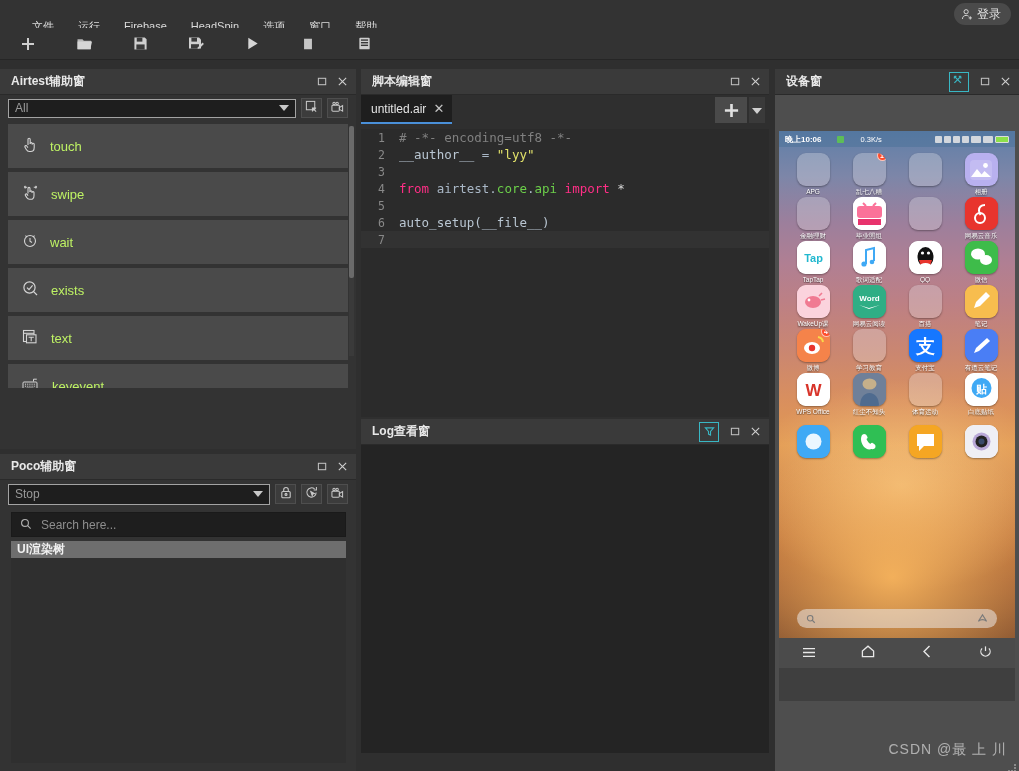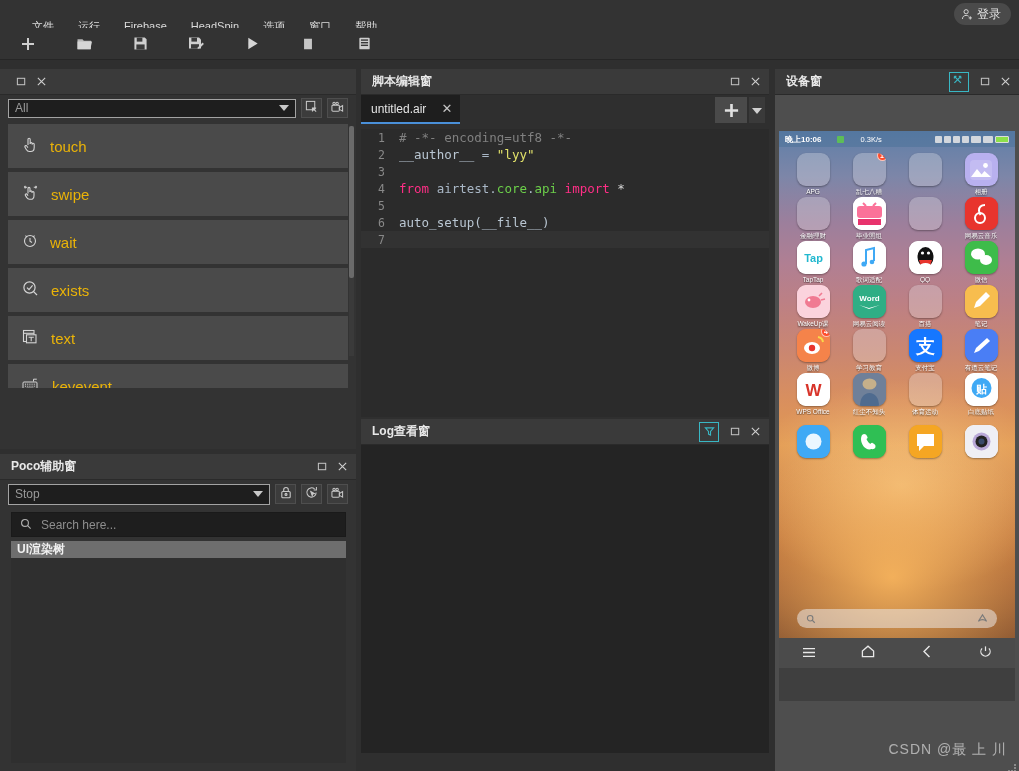--- a/index.html
+++ b/index.html
@@ -81,21 +81,21 @@
 
   .at-list {
     position: absolute; left: 8px; top: 55px; width: 340px; height: 264px;
     overflow: hidden;
   }
   .at-item {
     height: 44px; background: #4a4a4a; margin-bottom: 4px;
     display: flex; align-items: center; gap: 12px; padding-left: 14px;
     cursor: pointer;
   }
-  .at-item .lbl { font-size: 15px; color: #eab308; }
+  .at-item .lbl { font-size: 13px; color: #bef264; }
   .at-scroll {
     position: absolute; right: 2px; top: 57px; width: 5px; height: 230px;
     background: #3a3a3a;
   }
   .at-scroll-thumb { width: 5px; height: 152px; background: #6a6a6a; border-radius: 2px; }
 
   
   #poco-panel { left: 0; top: 454px; width: 356px; height: 317px; background: #333333; }
   .poco-toolrow {
     position: absolute; left: 0; top: 26px; width: 356px; height: 28px;
@@ -119,21 +119,21 @@
   }
 
   
   #editor-panel { left: 361px; top: 69px; width: 408px; height: 348px; background: #333333; }
   .tabbar {
     position: absolute; left: 0; top: 26px; width: 408px; height: 34px;
     background: #2f2f2f; display: flex; align-items: flex-start;
   }
   .tab {
     height: 29px; background: #1e1e1e; display: flex; align-items: center;
-    gap: 15px; padding: 0 8px 0 10px; border-bottom: 2px solid #4a90d9;
+    gap: 7px; padding: 0 8px 0 10px; border-bottom: 2px solid #4a90d9;
     cursor: pointer;
   }
   .tab .name { font-size: 12px; color: #e4e4e4; }
   .tab .x { font-size: 13px; color: #c4c4c4; line-height: 1; cursor: pointer; }
   .tab-add {
     position: absolute; right: 22px; top: 2px; width: 32px; height: 26px;
     background: #4a4a4a; display: flex; align-items: center;
     justify-content: center; cursor: pointer;
   }
   .tab-add-caret {
@@ -332,20 +332,21 @@
             <rect x="4.2" y="3.6" width="7.6" height="1.5" fill="#3a3a3a"></rect>
             <rect x="4.2" y="6.4" width="7.6" height="1.5" fill="#3a3a3a"></rect>
             <rect x="4.2" y="9.2" width="7.6" height="1.5" fill="#3a3a3a"></rect>
           </svg>
       </span>
     </div>
   </div>
 
   <div class="panel" id="airtest-panel">
     <div class="panel-head">
+      <div class="panel-title">Airtest辅助窗</div>
       <div class="hdr-btn">
         <svg width="11" height="11" viewBox="0 0 12 12" fill="none" stroke="#c4c4c4" stroke-width="1.1">
             <rect x="1.5" y="2.5" width="8" height="7"></rect>
           </svg>
       </div>
       <div class="hdr-btn">
         <svg width="11" height="11" viewBox="0 0 12 12" stroke="#cfcfcf" stroke-width="1.2">
             <path d="M2 2l8 8M10 2l-8 8"></path>
           </svg>
       </div>

